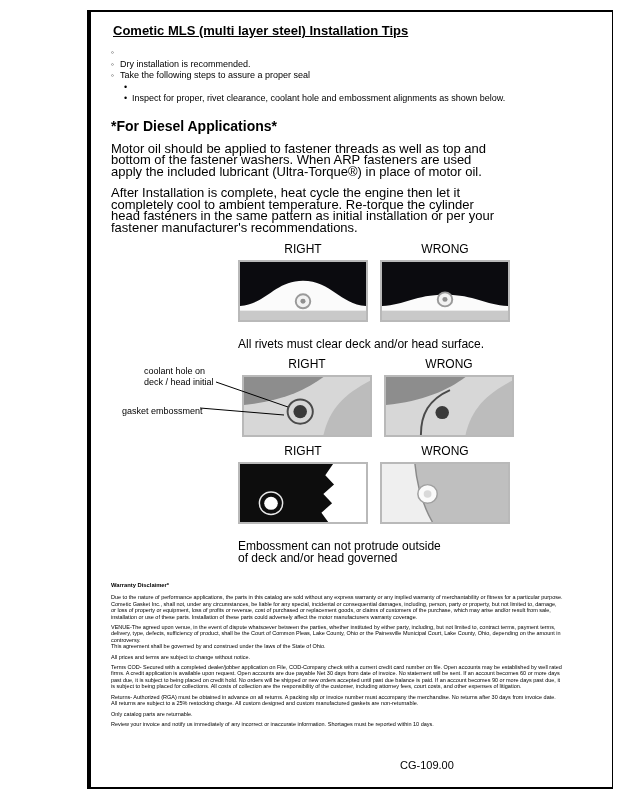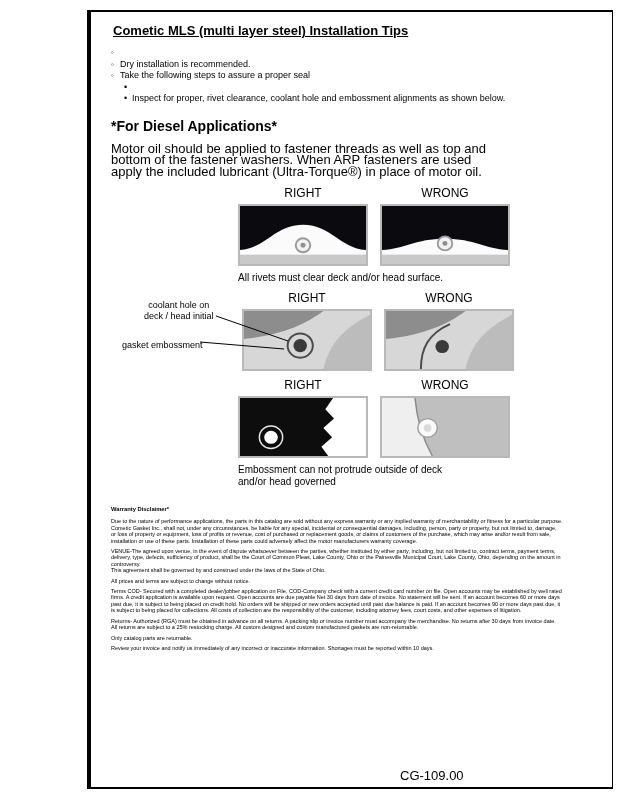--- a/index.html
+++ b/index.html
@@ -22,33 +22,33 @@
   p.note { font-size:9px; line-height:11.5px; width:390px; margin:0 0 16px 0; }
 
   .figures { }
   .fig-row { position:relative; margin-left:127px; width:272px; margin-bottom:8px; }
   .fig-row.second { margin-left:131px; }
   .fig-headers { display:flex; gap:12px; margin-bottom:4px; }
   .fig-h { width:130px; text-align:center; font-size:12px; line-height:13px; }
   .fig-panels { display:flex; gap:12px; }
   .panel { width:130px; height:62px; border:2px solid #b9b9b9; box-sizing:border-box; background:#fff; }
   .panel svg { width:100%; height:100%; display:block; }
-  .fig-caption { font-size:10px; line-height:12px; margin-top:6px; }
+  .fig-caption { font-size:12px; line-height:12px; margin-top:16px; }
   .fig-row.third .fig-caption { width:212px; }
 
-  .side-label { position:absolute; font-size:9px; line-height:10.5px; white-space:nowrap; z-index:3;text-align:center; }
+  .side-label { position:absolute; font-size:9px; line-height:10.5px; white-space:nowrap; z-index:3; }
   .lbl-coolant { left:-98px; top:8px; }
   .lbl-emboss { left:-120px; top:48px; }
   .connectors { position:absolute; left:-130px; top:0; width:400px; height:100px; z-index:2; pointer-events:none; }
 
   .warranty { margin-top:18px; width:452px; font-size:5.5px; line-height:6.4px; }
   .warranty .w-head { font-weight:bold; font-size:5.8px; margin:0 0 6px 0; }
   .warranty p { margin:0 0 4px 0; white-space:pre-line; }
 
-  .footer { position:absolute; left:309px; bottom:4px; font-size:13px; }
+  .footer { position:absolute; left:309px; bottom:16px; font-size:11px; }
 </style>
 </head>
 <body>
 
 <div class="page">
   <div class="content">
 
     <h1 class="title">Cometic MLS (multi layer steel) Installation Tips</h1>
 
     <div class="bullets">
@@ -67,20 +67,21 @@
         <span class="marker">•</span>
       </div>
       <div class="bullet sub">
         <span class="marker">•</span>
         <span>Inspect for proper, rivet clearance, coolant hole and embossment alignments as shown below.</span>
       </div>
     </div>
 
     <div class="diesel-heading">*For Diesel Applications*</div>
     <p class="body">Motor oil should be applied to fastener threads as well as top and bottom of the fastener washers. When ARP fasteners are used apply the included lubricant (Ultra-Torque®) in place of motor oil.</p>
+    <p class="body">After Installation is complete, heat cycle the engine then let it completely cool to ambient temperature. Re-torque the cylinder head fasteners in the same pattern as initial installation or per your fastener manufacturer's recommendations.</p>
 
     <div class="figures">
 
       <div class="fig-row">
         <div class="fig-headers">
           <span class="fig-h">RIGHT</span>
           <span class="fig-h">WRONG</span>
         </div>
         <div class="fig-panels">
           <div class="panel">

